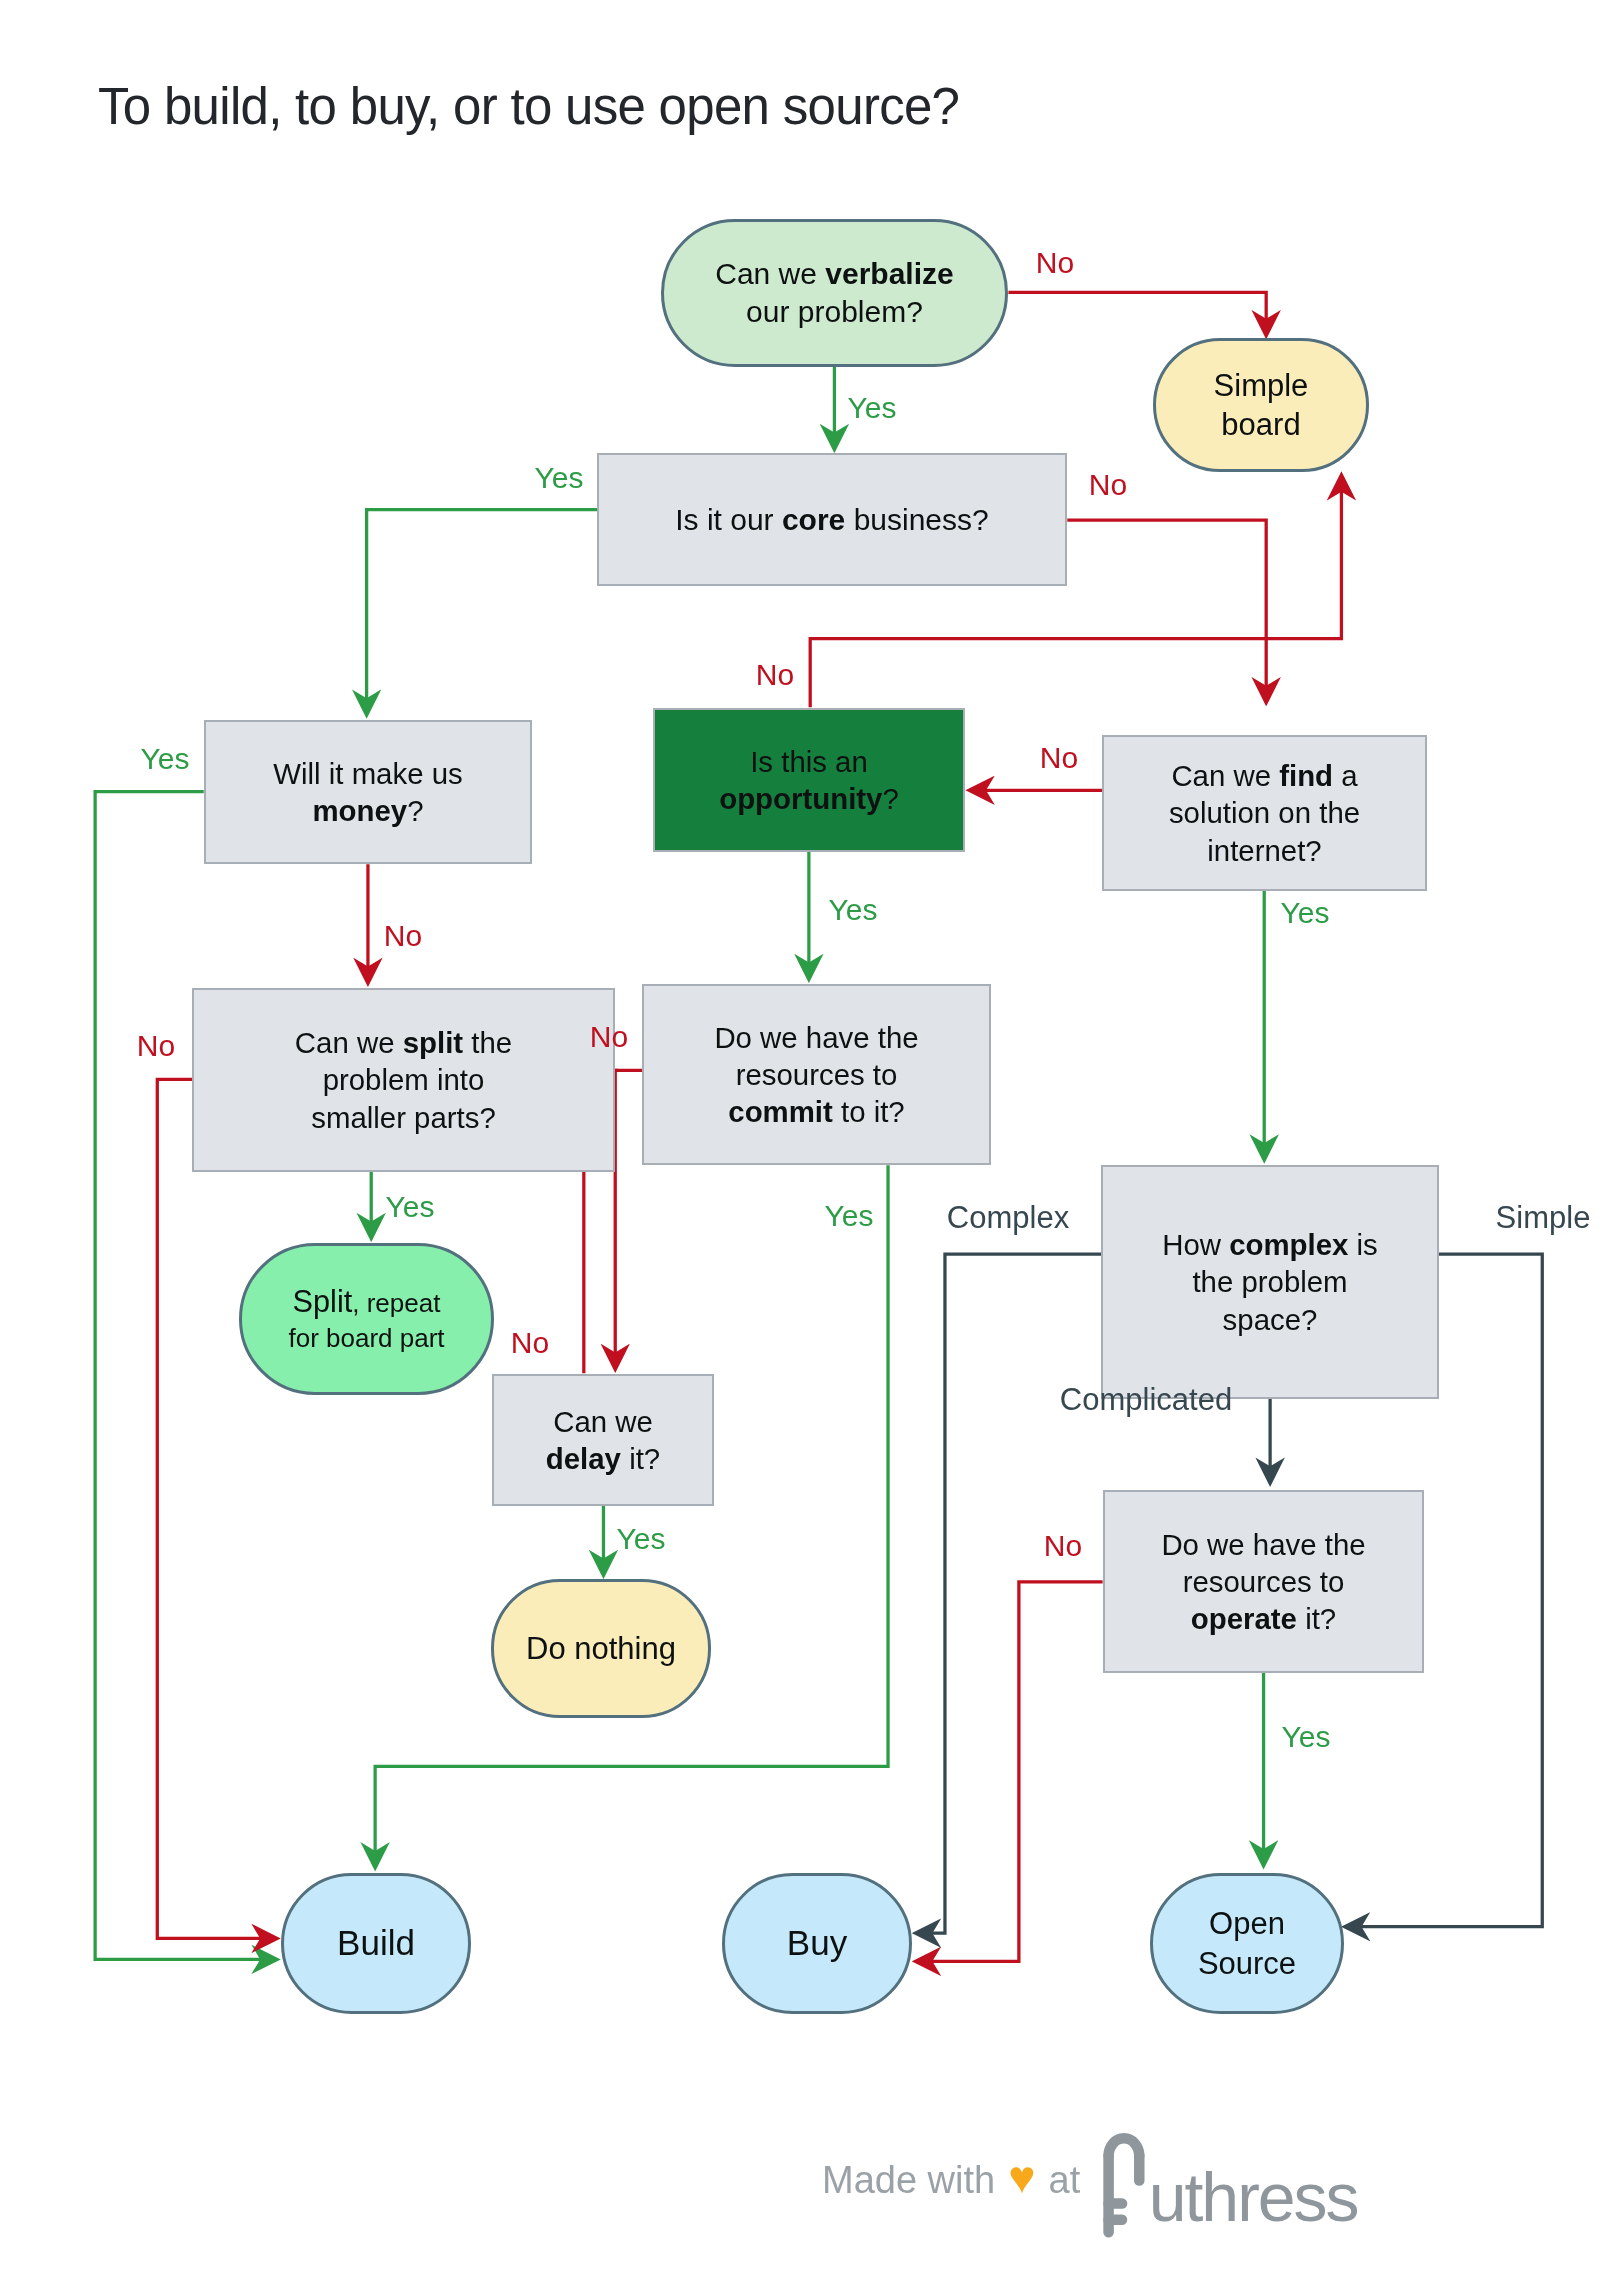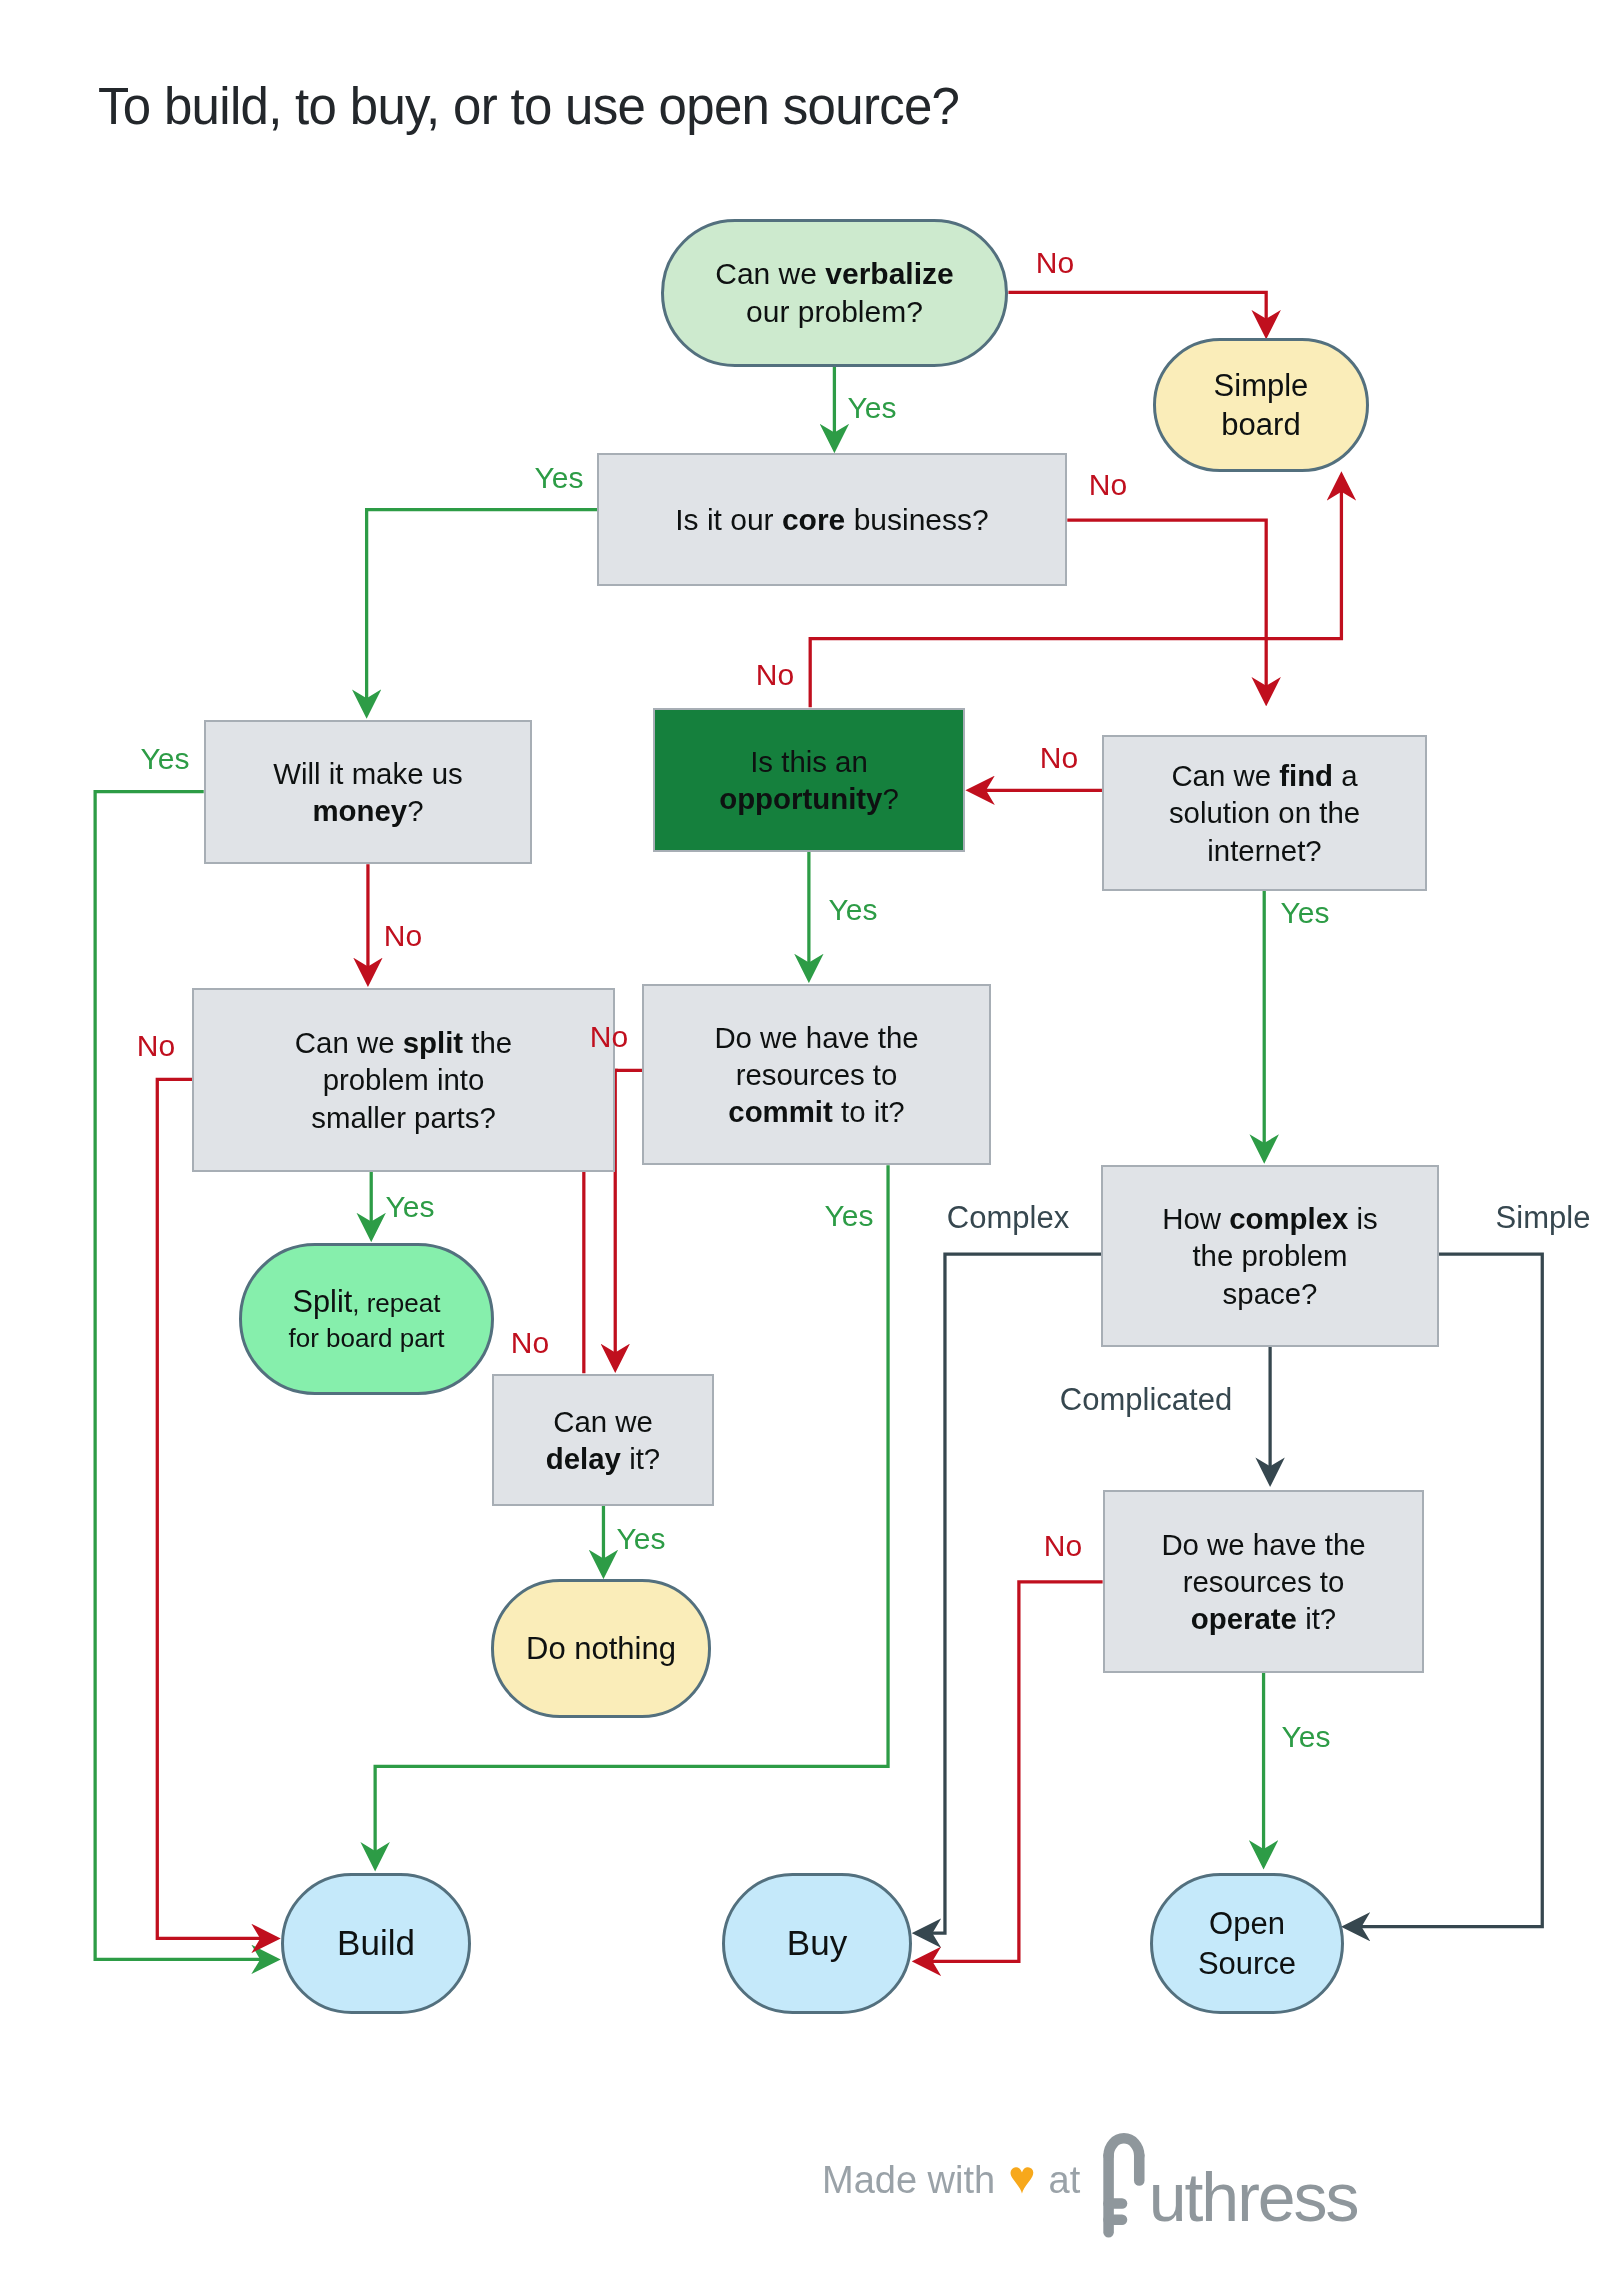--- a/index.html
+++ b/index.html
@@ -120,21 +120,21 @@
         <div class="ln" style="font-size: 26px;"><span class="lg">Split</span><span>, repeat</span></div>
         <div class="ln" style="font-size: 26px;"><span>for board part</span></div>
       </div>
       <div class="node rect" style="left: 492px; top: 1374px; width: 222px; height: 132px; background: rgb(224, 227, 231);">
         <div class="ln"><span>Can we</span></div>
         <div class="ln"><b>delay</b><span> it?</span></div>
       </div>
       <div class="node stadium" style="left: 491px; top: 1579px; width: 220px; height: 139px; background: rgb(250, 237, 185); border-radius: 69px;">
         <div class="ln" style="font-size: 31px;"><span>Do nothing</span></div>
       </div>
-      <div class="node rect" style="left: 1101px; top: 1165px; width: 338px; height: 182px; background: rgb(224, 227, 231);">
+      <div class="node rect" style="left: 1101px; top: 1165px; width: 338px; height: 234px; background: rgb(224, 227, 231);">
         <div class="ln"><span>How </span><b>complex</b><span> is</span></div>
         <div class="ln"><span>the problem</span></div>
         <div class="ln"><span>space?</span></div>
       </div>
       <div class="node rect" style="left: 1103px; top: 1490px; width: 321px; height: 183px; background: rgb(224, 227, 231);">
         <div class="ln"><span>Do we have the</span></div>
         <div class="ln"><span>resources to</span></div>
         <div class="ln"><b>operate</b><span> it?</span></div>
       </div>
       <div class="node stadium" style="left: 281px; top: 1873px; width: 190px; height: 141px; background: rgb(197, 233, 250); border-radius: 71px;">

